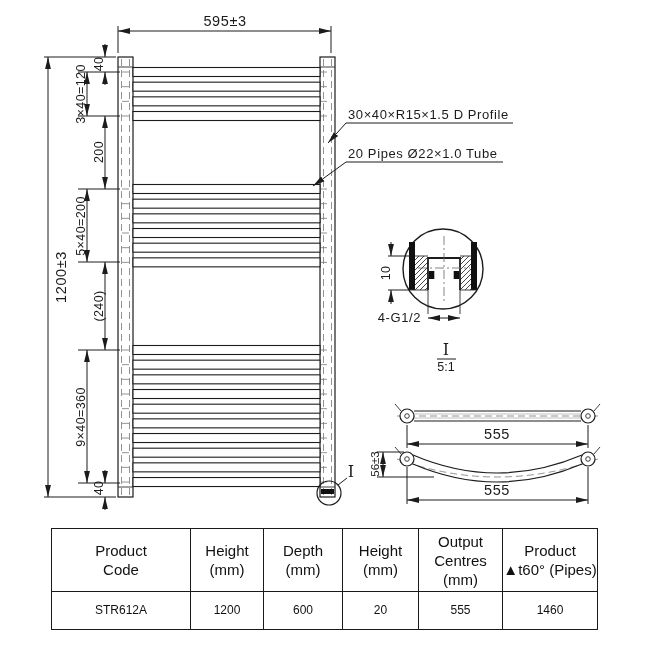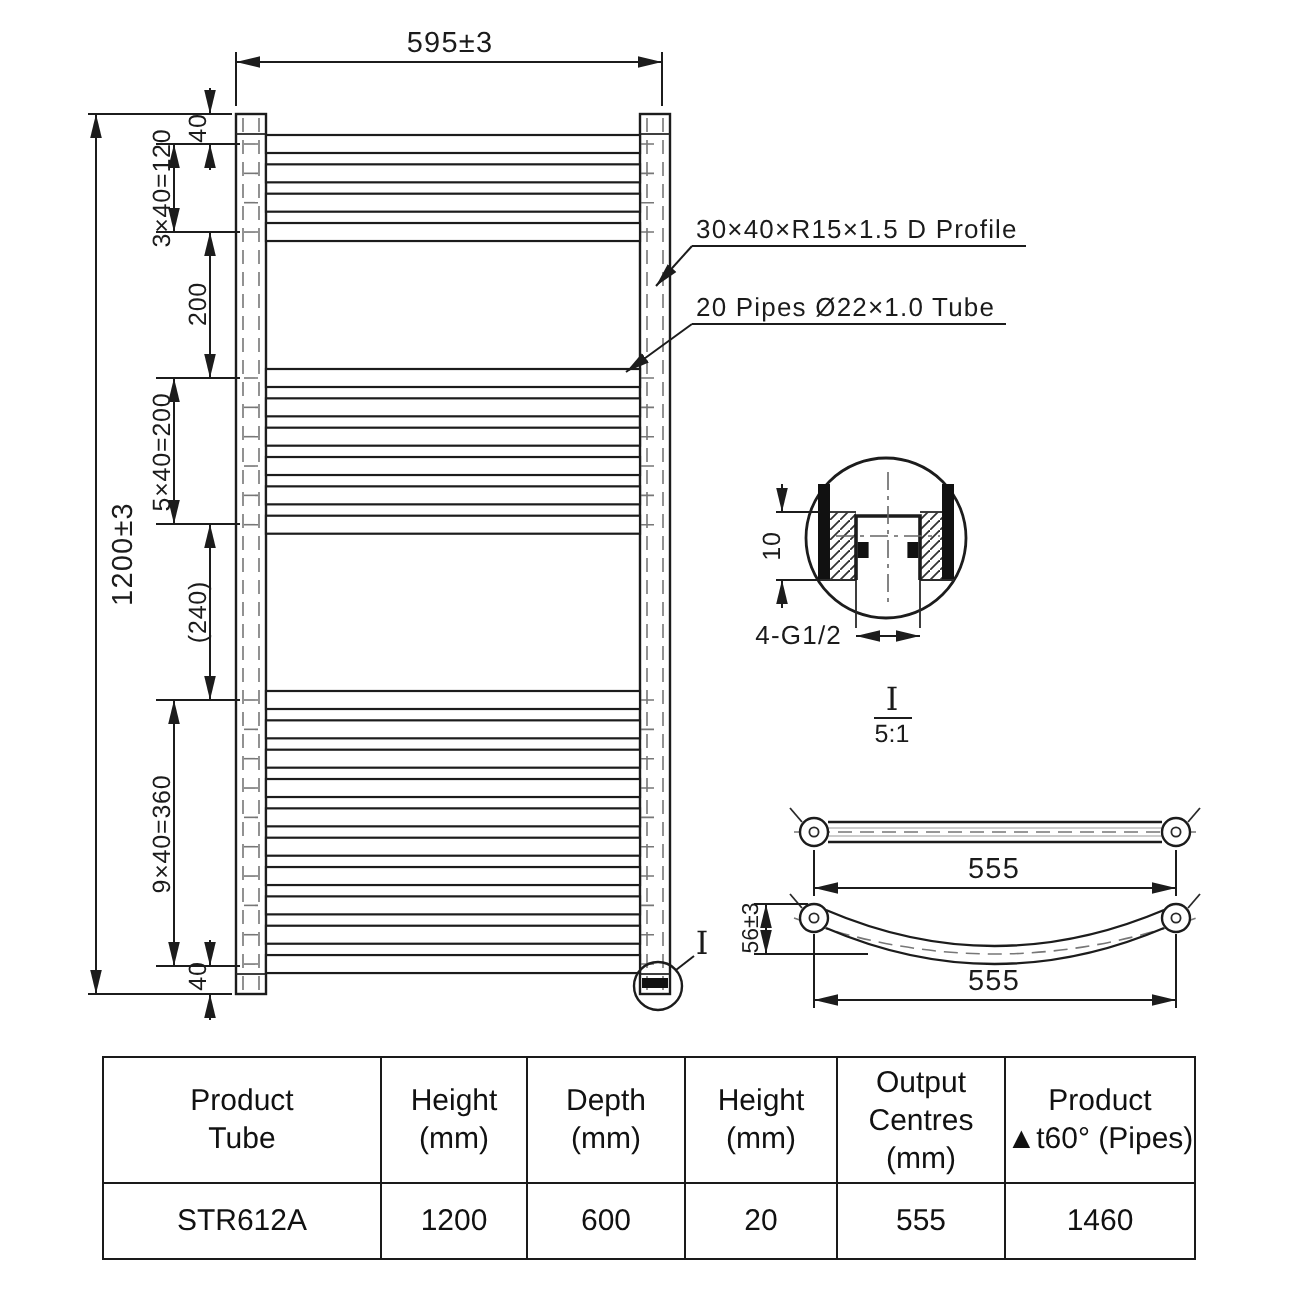--- a/index.html
+++ b/index.html
@@ -20,21 +20,21 @@
   .dimln{ stroke:#1c1c1c; stroke-width:1; fill:none; }
   .solid{ fill:#111; stroke:none; }
   .tube { stroke:#1c1c1c; stroke-width:1.1; fill:#ffffff; }
 
   
   #spec-table { position:absolute; left:51px; top:528px; width:546px;
     border-collapse:collapse; table-layout:fixed; color:#111; }
   #spec-table td { border:1.6px solid #1a1a1a; text-align:center; vertical-align:middle;
     font-size:15px; line-height:19px; padding:0; }
   #spec-table tr.hdr td { height:62px; }
-  #spec-table tr.val td { height:37px; font-size:15px; }
+  #spec-table tr.val td { height:37px; font-size:12px; }
 </style>
 </head>
 <body>
 
 <div id="stage">
 <svg width="650" height="522" viewBox="0 0 650 522">
   <defs>
     <marker id="arr" viewBox="0 0 12 8" refX="12" refY="4" markerWidth="12" markerHeight="8" markerUnits="userSpaceOnUse" orient="auto-start-reverse">
       <path d="M0,1.1 L12,4 L0,6.9 Z" fill="#1c1c1c"></path>
     </marker>
@@ -254,21 +254,21 @@
         <col style="width:73px">
         <col style="width:79px">
     <col style="width:76px">
         <col style="width:84px">
         <col style="width:95px">
   </colgroup>
   <tbody>
         <tr class="hdr">
     <td>
       <div>Product</div>
-      <div>Tube</div>
+      <div>Code</div>
     </td>
     <td>
       <div>Height</div>
       <div>(mm)</div>
     </td>
     <td>
       <div>Depth</div>
       <div>(mm)</div>
     </td>
     <td>

